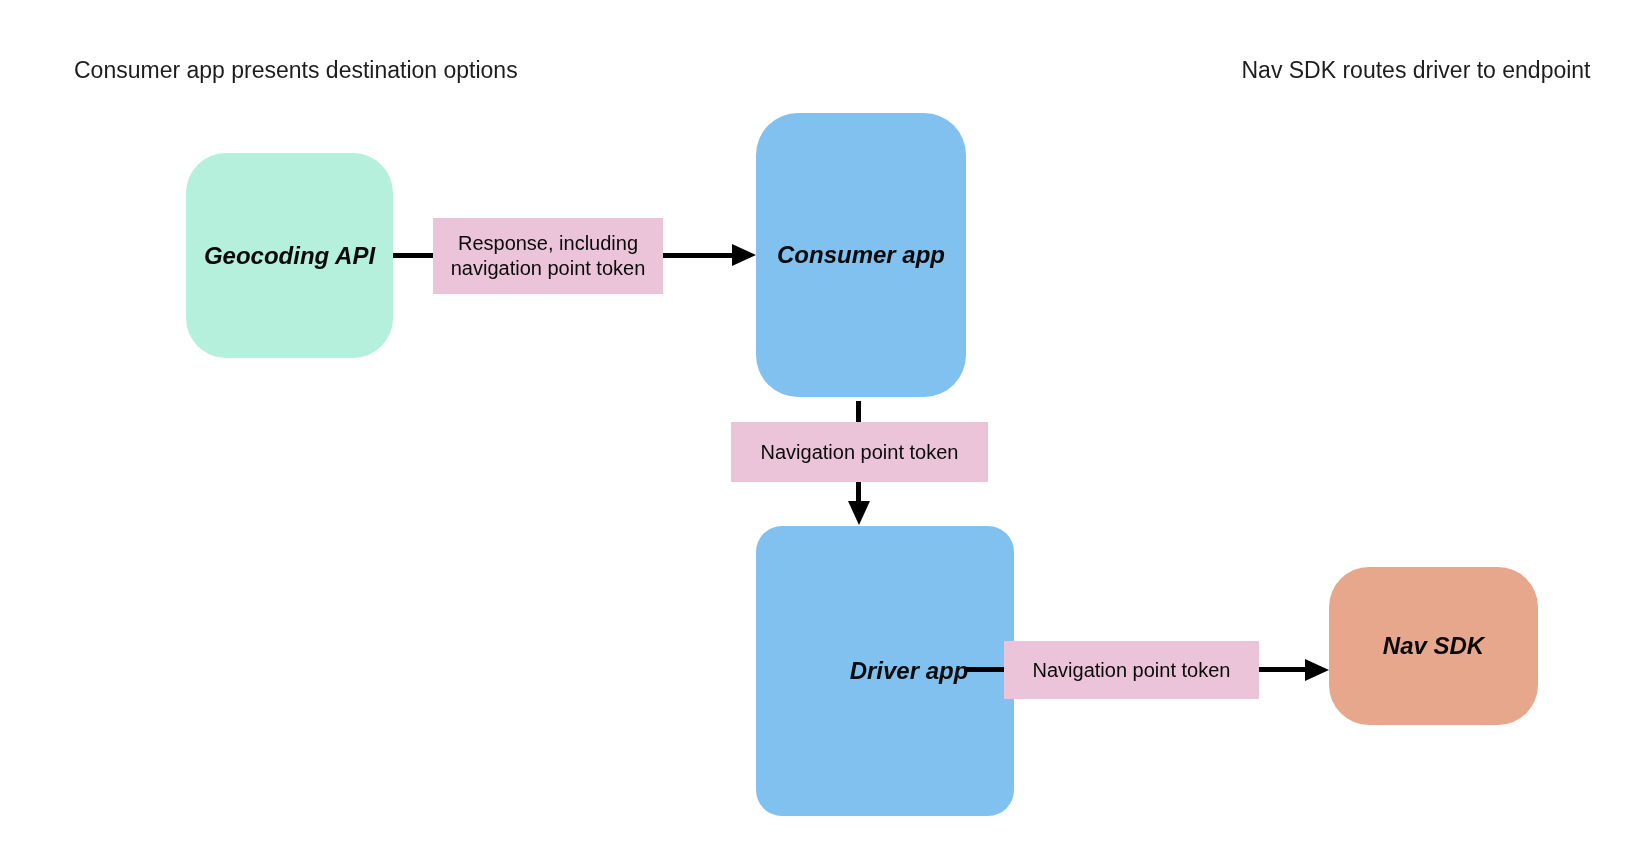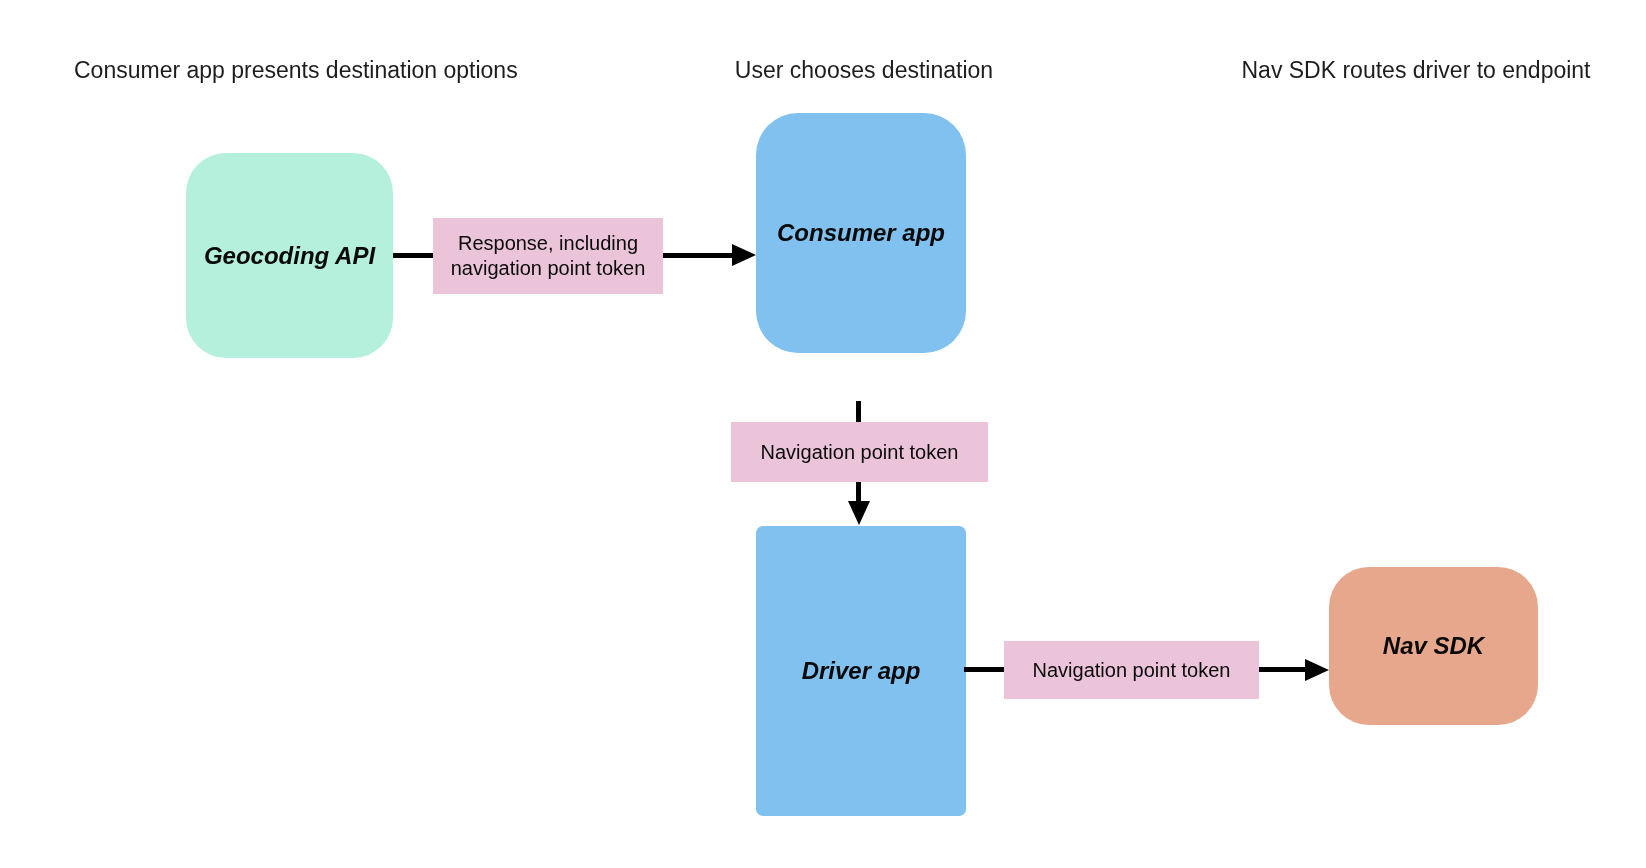--- a/index.html
+++ b/index.html
@@ -36,22 +36,22 @@
     border-radius: 40px;
   }
   .node .node-label {
     font-size: 24px;
     font-weight: 700;
     color: var(--text, #0a0a0a);
     text-align: center;
     font-style: italic;
   }
   #node-geocoding { left: 170px; top: 153px; width: 207px; height: 205px; background: var(--node-api, #b4f0dc); }
-  #node-consumer  { left: 740px; top: 113px; width: 210px; height: 240px; background: var(--node-app, #80c1ef); border-radius: 42px; }
-  #node-driver    { left: 740px; top: 526px; width: 210px; height: 290px; background: var(--node-app, #80c1ef); border-radius: 7px; }
+  #node-consumer  { left: 740px; top: 113px; width: 210px; height: 284px; background: var(--node-app, #80c1ef); border-radius: 42px; }
+  #node-driver    { left: 740px; top: 526px; width: 210px; height: 290px; background: var(--node-app, #80c1ef); border-radius: 26px; padding-left: 48px; }
   #node-navsdk    { left: 1313px; top: 567px; width: 209px; height: 158px; background: var(--node-sdk, #e7a78d); }
 
   .edge-label {
     position: absolute;
     display: flex;
     align-items: center;
     justify-content: center;
     background: var(--edge-label-bg, #ebc4d9);
     color: var(--text, #0a0a0a);
     font-size: 20px;
@@ -95,21 +95,20 @@
   #head-1 { left: 716px; top: 244px; }
   #head-2 { left: 832px; top: 501px; }
   #head-3 { left: 1289px; top: 659px; }
 </style>
 </head>
 <body>
 
 <div id="canvas">
 
   <div class="col-heading" id="heading-1">Consumer app presents destination options</div>
-  <div class="col-heading centered" id="heading-2">User chooses destination</div>
   <div class="col-heading centered" id="heading-3">Nav SDK routes driver to endpoint</div>
 
   <div class="node" id="node-geocoding">
     <span class="node-label">Geocoding API</span>
   </div>
   <div class="node" id="node-consumer">
     <span class="node-label">Consumer app</span>
   </div>
   <div class="node" id="node-driver">
     <span class="node-label">Driver app</span>

